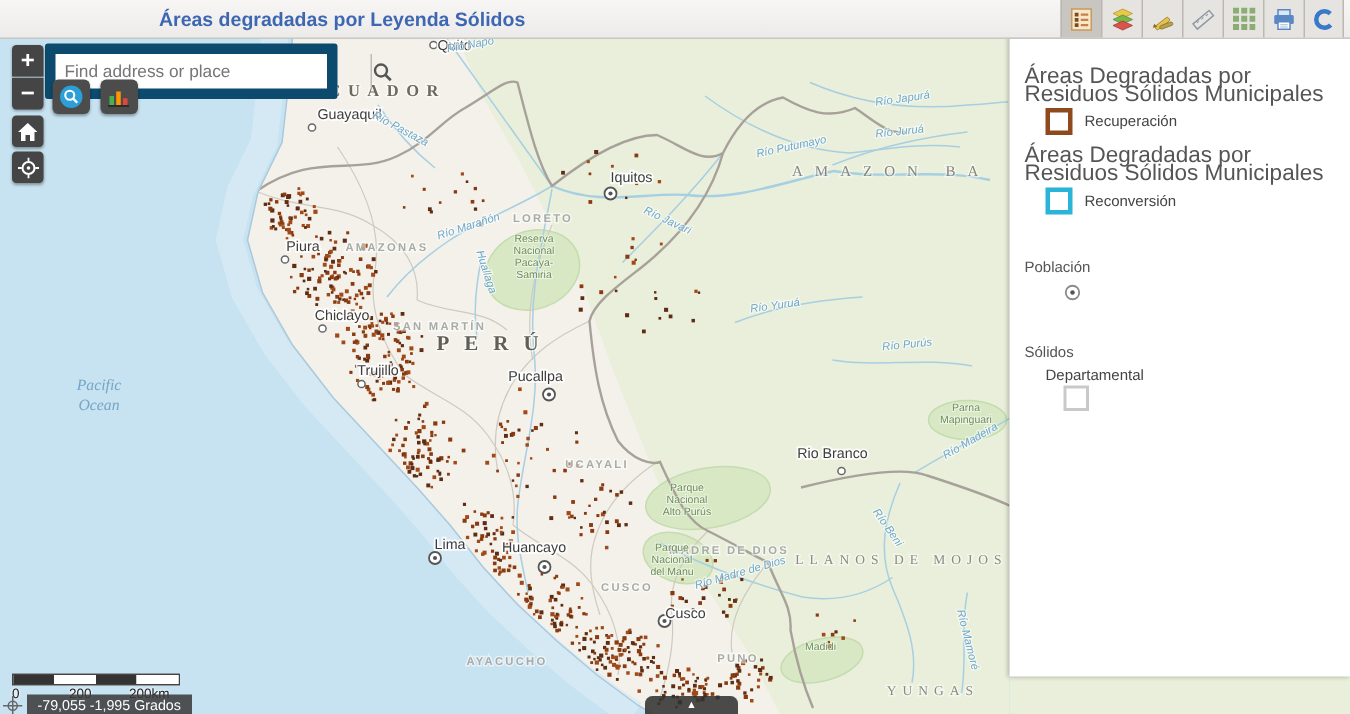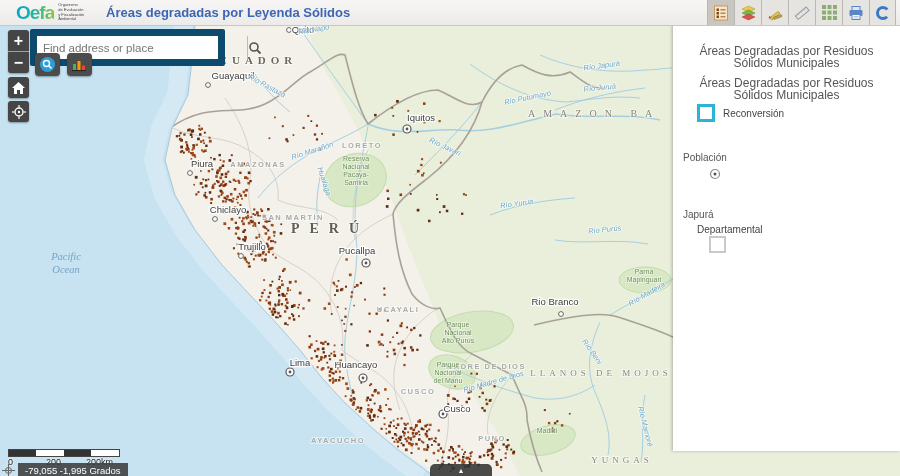--- a/index.html
+++ b/index.html
@@ -59,45 +59,36 @@
   
   #attr-tab{position:absolute;left:430px;top:439px;width:62px;height:12px;background:rgba(50,50,50,.88);border-radius:5px 5px 0 0;display:flex;align-items:center;justify-content:center;color:#fff;font-size:7px;cursor:pointer;z-index:26;}
 
   
   #panel{position:absolute;left:673px;top:3px;width:227px;height:448px;background:#fff;box-shadow:-1px 0 3px rgba(0,0,0,.25);z-index:35;}
   #panel-header{height:22px;background:#a9a189;display:flex;align-items:center;padding:0 8px;color:#fff;}
   #panel-title{font-size:12px;font-weight:700;flex:1;}
   .panel-hicon{color:#fff;cursor:pointer;margin-left:10px;font-size:10px;line-height:22px;}
   #panel-body{padding:12px 10px 0 10px;color:#222;}
   .lg-heading{font-size:12px;font-weight:700;color:#222;margin:6px 0 8px 0;}
-  .lg-layername{font-size:12px;color:#555;margin:8px 0 3px 0;line-height:12px;text-align:center;}
+  .lg-layername{font-size:15px;color:#555;margin:8px 0 3px 0;line-height:12px;}
   .lg-row{display:flex;align-items:center;margin:2px 0 6px 14px;}
   .lg-swatch{width:12px;height:12px;border:3px solid #8e4a1c;margin-right:8px;flex:none;}
   .lg-label{font-size:10px;color:#444;}
   .lg-group{font-size:10px;color:#555;margin:10px 0 4px 0;}
   .lg-sub{font-size:10px;color:#444;margin:2px 0 2px 14px;}
   .lg-symcell{margin:1px 0 4px 26px;height:14px;display:flex;align-items:center;}
   .lg-checkbox{width:13px;height:13px;border:2px solid #c9c9c9;background:#fff;}
   .lg-spacer{height:14px;}
 </style>
 </head>
 <body>
 
 <div id="app">
 
   <div id="header">
-    <div id="logo">
-      <div id="logo-word">Oefa</div>
-      <div id="logo-sub">
-        <div>Organismo</div>
-        <div>de Evaluación</div>
-        <div>y Fiscalización</div>
-        <div>Ambiental</div>
-      </div>
-    </div>
     <div id="app-title">Áreas degradadas por Leyenda Sólidos</div>
 
     <div id="toolbar">
       <div class="tbtn active">
         <svg width="16" height="16" viewBox="0 0 16 16">
           <rect x="1.5" y="1" width="13" height="14" fill="#f6e7c8" stroke="#c79a5b"></rect>
           <rect x="3.5" y="3.5" width="2.5" height="2.5" fill="#7a4a21"></rect>
             <rect x="7.5" y="4" width="5" height="1.5" fill="#c97f4a"></rect>
           <rect x="3.5" y="7" width="2.5" height="2.5" fill="#7a4a21"></rect>
             <rect x="7.5" y="7.5" width="5" height="1.5" fill="#c97f4a"></rect>
@@ -1133,39 +1124,43 @@
 
   <div id="panel">
     <div id="panel-header">
       <div id="panel-title">Leyenda</div>
       <span class="panel-hicon">▲</span>
       <span class="panel-hicon" style="font-size:12px;">✕</span>
     </div>
     <div id="panel-body">
 
       <div class="lg-layername">Áreas Degradadas por Residuos Sólidos Municipales</div>
+      <div class="lg-row">
+        <div class="lg-swatch" style="border-color: rgb(142, 74, 28);"></div>
+        <div class="lg-label">Recuperación</div>
+      </div>
 
       <div class="lg-layername">Áreas Degradadas por Residuos Sólidos Municipales</div>
       <div class="lg-row">
         <div class="lg-swatch" style="border-color: rgb(43, 179, 216);"></div>
         <div class="lg-label">Reconversión</div>
       </div>
 
       <div class="lg-spacer"></div>
 
       <div class="lg-group">Población</div>
       <div class="lg-symcell">
         <svg width="12" height="12" viewBox="0 0 12 12">
           <circle cx="6" cy="6" r="4.5" fill="none" stroke="#8a8a8a" stroke-width="1.2"></circle>
           <circle cx="6" cy="6" r="1.5" fill="#555"></circle>
         </svg>
       </div>
 
       <div class="lg-spacer"></div>
-      <div class="lg-group">Japurá</div>
+      <div class="lg-group">Sólidos</div>
       <div class="lg-sub">Departamental</div>
       <div class="lg-symcell">
         <div class="lg-checkbox"></div>
       </div>
     </div>
   </div>
 
 </div>
 
 </body></html>

